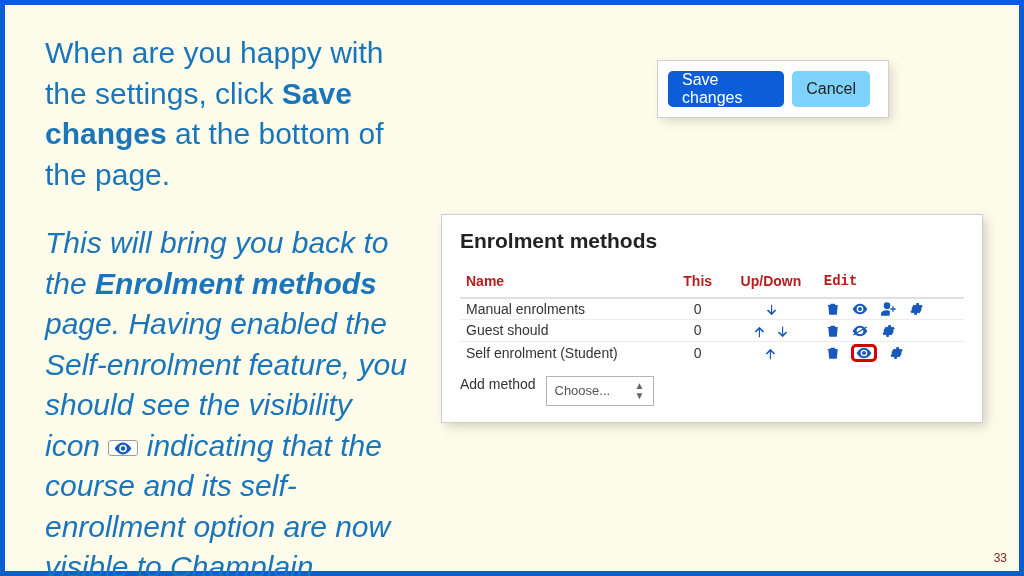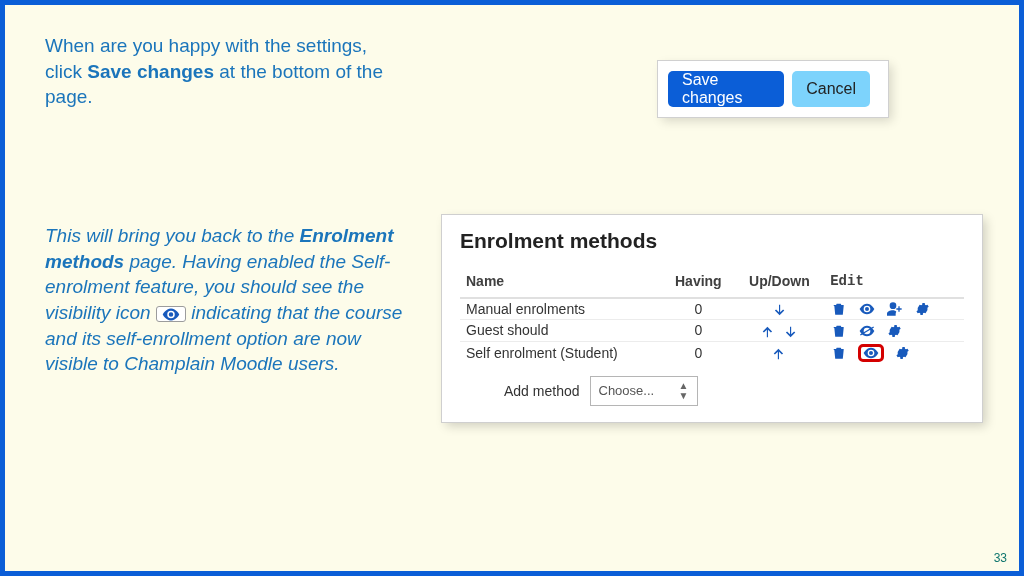--- a/index.html
+++ b/index.html
@@ -18,21 +18,21 @@
   position: relative;
   font-family: "Segoe UI", "Helvetica Neue", Arial, sans-serif;
 }
 
 
 .instr {
   position: absolute;
   left: 40px;
   color: #1b75bb;
   font-family: "Century Gothic", "Segoe UI", sans-serif;
-  font-size: 19px;
+  font-size: 30px;
   line-height: 1.35;
 }
 .instr b { font-weight: bold; }
 .instr1 { top: 28px; width: 360px; }
 .instr2 { top: 218px; width: 370px; font-style: italic; }
 .eye-inline {
   display: inline-block;
   border: 1px solid #9c9c9c;
   border-radius: 3px;
   padding: 1px 5px 0 5px;
@@ -95,21 +95,21 @@
 }
 .tbl {
   width: 100%;
   border-collapse: collapse;
 }
 .tbl th {
   text-align: left;
   font-weight: 700;
   padding: 8px 6px;
   border-bottom: 2px solid #e0e0e0;
-  color: #404040;
+  color: #b91c1c;
 }
 .tbl th.c, .tbl td.c { text-align: center; }
 .tbl th.r, .tbl td.r { text-align: left; font-family: Liberation Mono, monospace; }
 .tbl td {
   padding: 2px 6px;
   border-top: 1px solid #ececec;
   vertical-align: middle;
 }
 .icn {
   display: inline-block;
@@ -123,43 +123,41 @@
   justify-content: center;
   border: 3px solid #d40000;
   border-radius: 5px;
   padding: 0 2px;
   margin: 0 1px;
   vertical-align: middle;
 }
 .addrow {
   margin-top: 12px;
   display: flex;
-  align-items: center;
-  margin-left: 44px;
 }
 .addrow-label { margin-right: 10px; }
 .select {
   display: inline-flex;
   align-items: center;
   border: 1px solid #b5b5b5;
   border-radius: 0;
   padding: 4px 8px;
   font-size: 13px;
   color: #555;
   min-width: 90px;
   justify-content: space-between;
 }
 .select .chev { margin-left: 10px; font-size: 10px; line-height: 1; color: #666; }
 
 .pagenum {
   position: absolute;
   bottom: 6px;
   right: 12px;
   font-size: 12px;
-  color: #0f766e;
+  color: #7f1d1d;
 }
 
 
 svg .blue { fill: #185abc; }
 </style>
 </head>
 <body>
 
 <div class="slide">
 
@@ -179,21 +177,21 @@
       </svg>
     </span><span> indicating that the course and its self-enrollment option are now visible to Champlain Moodle users.</span>
   </div>
 
   <div class="panel">
     <h2>Enrolment methods</h2>
     <table class="tbl">
       <thead>
         <tr>
           <th>Name</th>
-          <th class="c">Having</th>
+          <th class="c">This</th>
           <th class="c">Up/Down</th>
           <th class="r">Edit</th>
         </tr>
       </thead>
       <tbody>
 
         <tr>
           <td>Manual enrolments</td>
           <td class="c">0</td>
           <td class="c">

